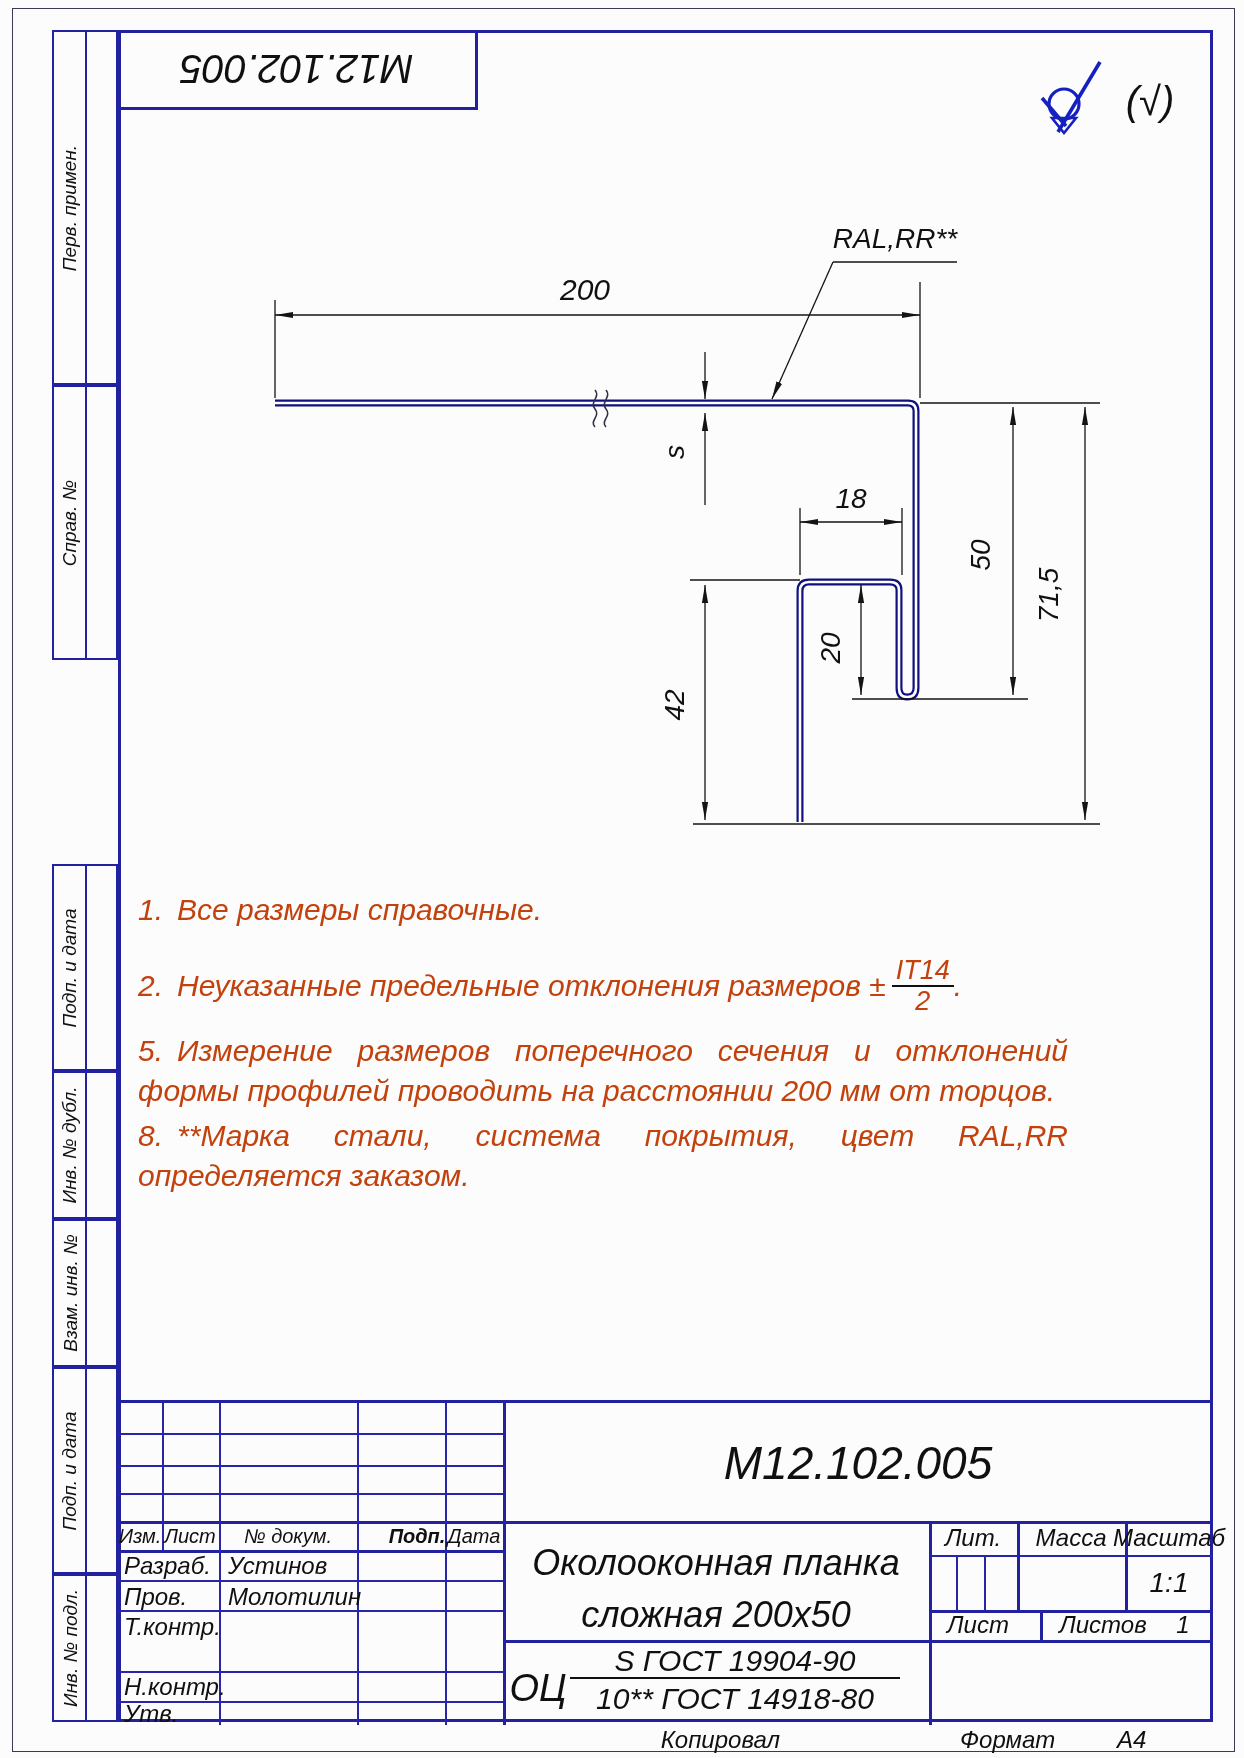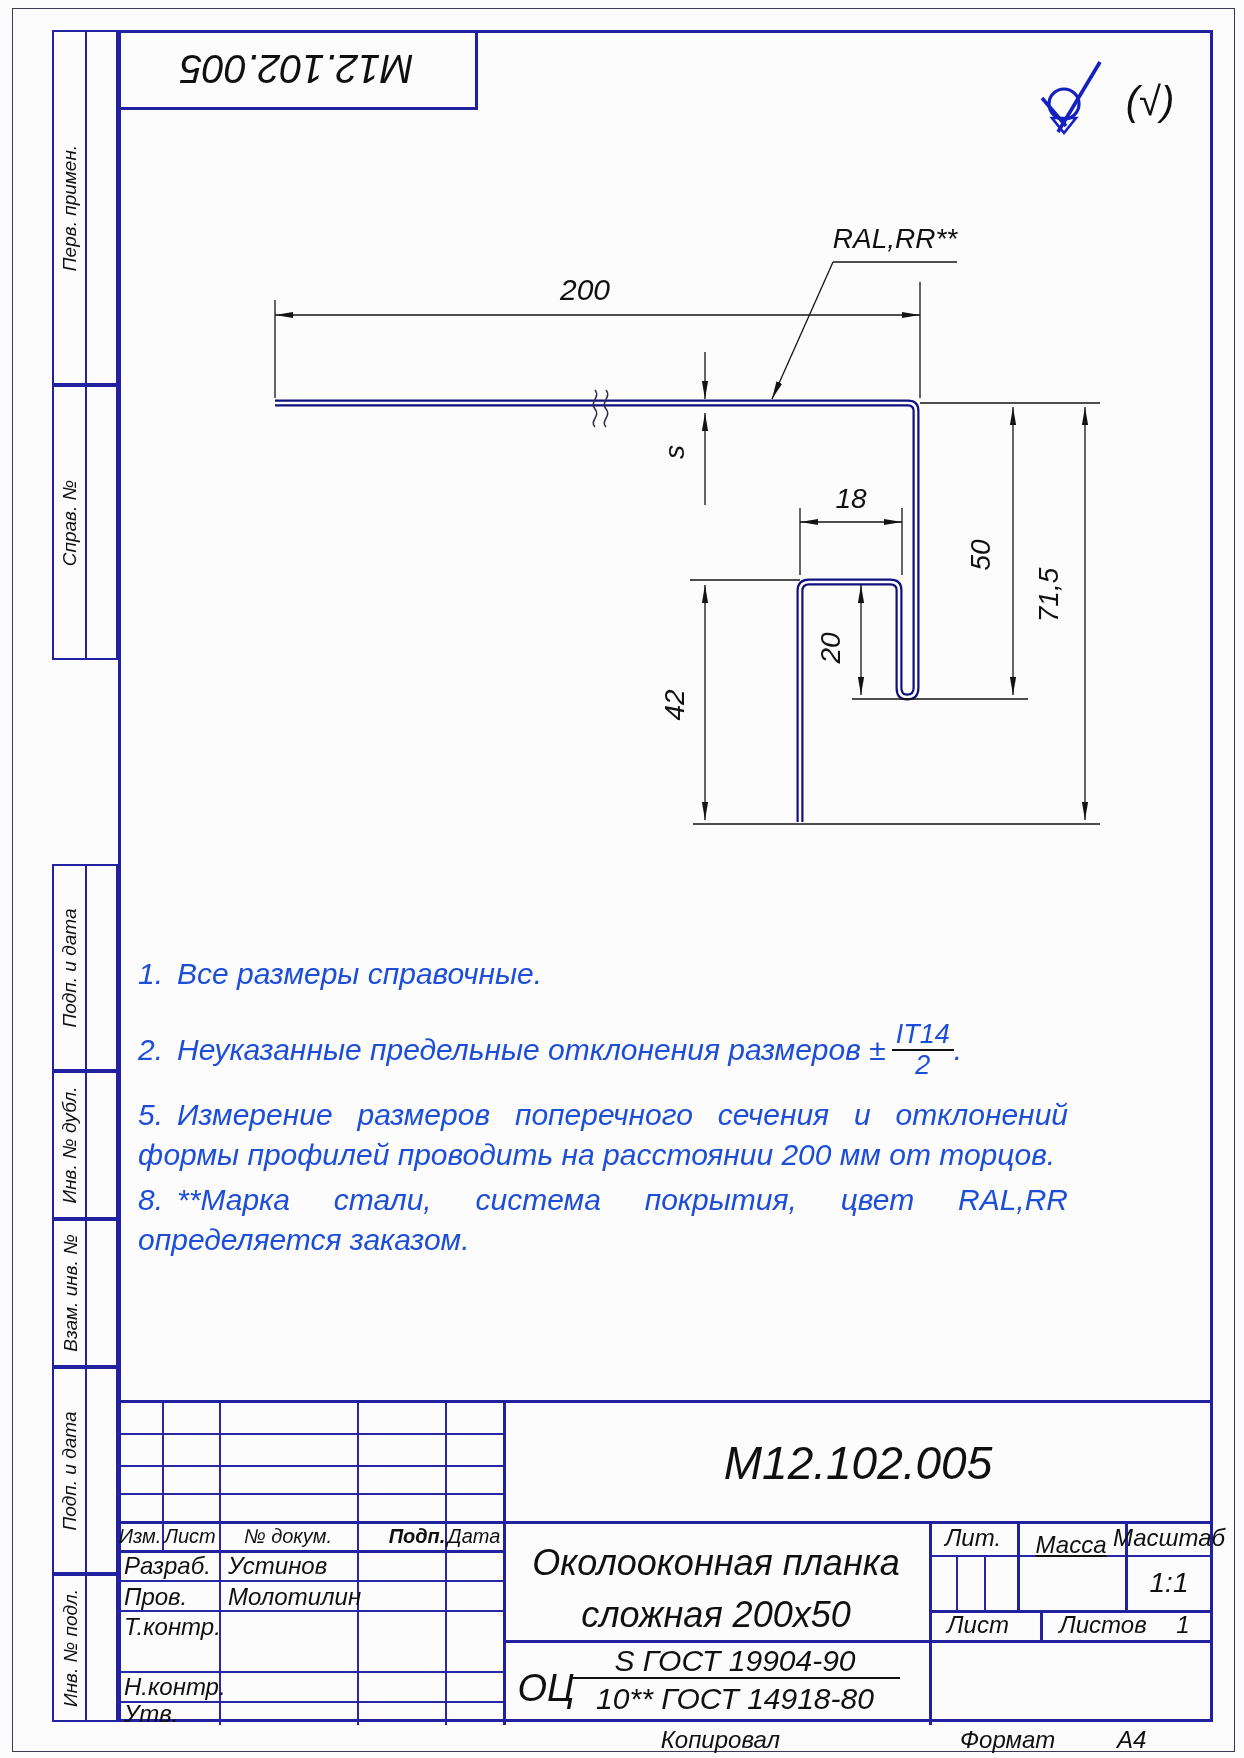--- a/index.html
+++ b/index.html
@@ -15,22 +15,22 @@
   .mbox .lab{width:33px;display:flex;align-items:center;justify-content:center;height:100%;}
   .mbox .lab span{transform:rotate(-90deg);white-space:nowrap;font-style:italic;
         font-size:19px;color:#111;}
   .mbox .divl{position:absolute;left:31px;top:0;bottom:0;width:1.6px;background:#2222a0;}
   
   .stamp{position:absolute;left:118px;top:30px;width:360px;height:80px;
         border-right:3px solid #2222a0;border-bottom:3px solid #2222a0;box-sizing:border-box;
         display:flex;align-items:center;justify-content:center;}
   .stamp span{transform:rotate(180deg);font-style:italic;font-size:40px;color:#101010;}
   
-  .notes{position:absolute;left:138px;top:954px;width:930px;font-style:italic;
-        font-size:30px;line-height:1.32;color:#1d4ed8;}
+  .notes{position:absolute;left:138px;top:890px;width:930px;font-style:italic;
+        font-size:30px;line-height:1.32;color:#c2410c;}
   .note{margin-bottom:6px;}
   .note .nnum{margin-right:14px;}
   .note.justify{text-align:justify;}
   .frac{display:inline-flex;flex-direction:column;align-items:center;vertical-align:middle;
         font-size:27px;line-height:1.05;margin-left:6px;}
   .frac .fn{border-bottom:2px solid #101010;padding:0 4px 1px;}
   .note2wrap{display:flex;align-items:center;}
   
   .tb{position:absolute;left:118px;top:1400px;width:1095px;height:322px;
         border-top:3px solid #2222a0;box-sizing:border-box;font-style:italic;color:#101010;}
@@ -223,28 +223,28 @@
     <div class="tbt mid" style="left:6px;top:210px;text-align:right;">Т.контр.</div>
     <div class="tbt mid" style="left:110px;top:210px;"></div>
     <div class="tbt mid" style="left:6px;top:241px;"></div>
     <div class="tbt mid" style="left:110px;top:241px;"></div>
     <div class="tbt mid" style="left:6px;top:270px;">Н.контр.</div>
     <div class="tbt mid" style="left:110px;top:270px;"></div>
     <div class="tbt mid" style="left:6px;top:297px;">Утв.</div>
     <div class="tbt mid" style="left:110px;top:297px;"></div>
 
     <div class="tbt cen mid" style="left:855px;top:135px;">Лит.</div>
-    <div class="tbt cen mid" style="left:953px;top:142px;text-decoration:underline;">Масса</div>
+    <div class="tbt cen mid" style="left:953px;top:135px;">Масса</div>
     <div class="tbt cen mid" style="left:1051px;top:135px;">Масштаб</div>
     <div class="tbt cen" style="left:1051px;top:180px;font-size:28px;">1:1</div>
     <div class="tbt cen mid" style="left:860px;top:222px;">Лист</div>
     <div class="tbt cen mid" style="left:985px;top:222px;">Листов</div>
     <div class="tbt cen mid" style="left:1065px;top:222px;">1</div>
 
-    <div class="tbt cen" style="left:420px;top:285px;font-size:38px;margin-left:8px;">ОЦ</div>
+    <div class="tbt cen" style="left:420px;top:285px;font-size:38px;">ОЦ</div>
     <div class="tbt cen mat" style="left:617px;top:258px;">S ГОСТ 19904-90</div>
     <div class="hl" style="top:274px;left:452px;width:330px;background:#101010;"></div>
     <div class="tbt cen mat" style="left:617px;top:296px;">10** ГОСТ 14918-80</div>
   </div>
 
   <div class="bstrip" style="left:500px;width:280px;text-align:right;">Копировал</div>
   <div class="bstrip" style="left:960px;">
     <span>Формат</span>
     <span style="margin-left:55px;">А4</span>
   </div>

